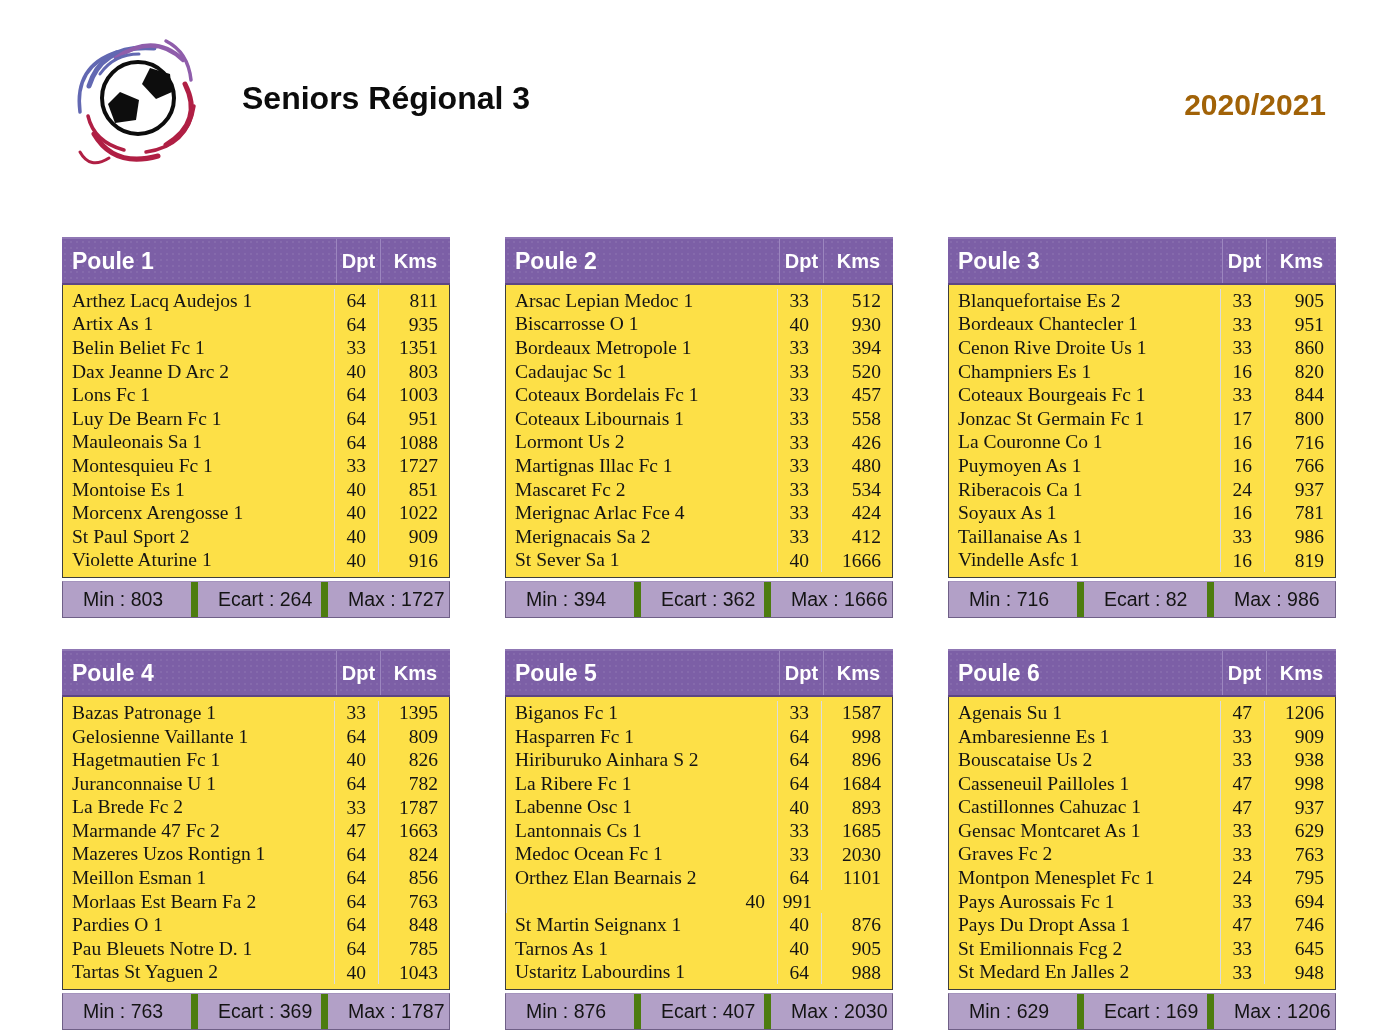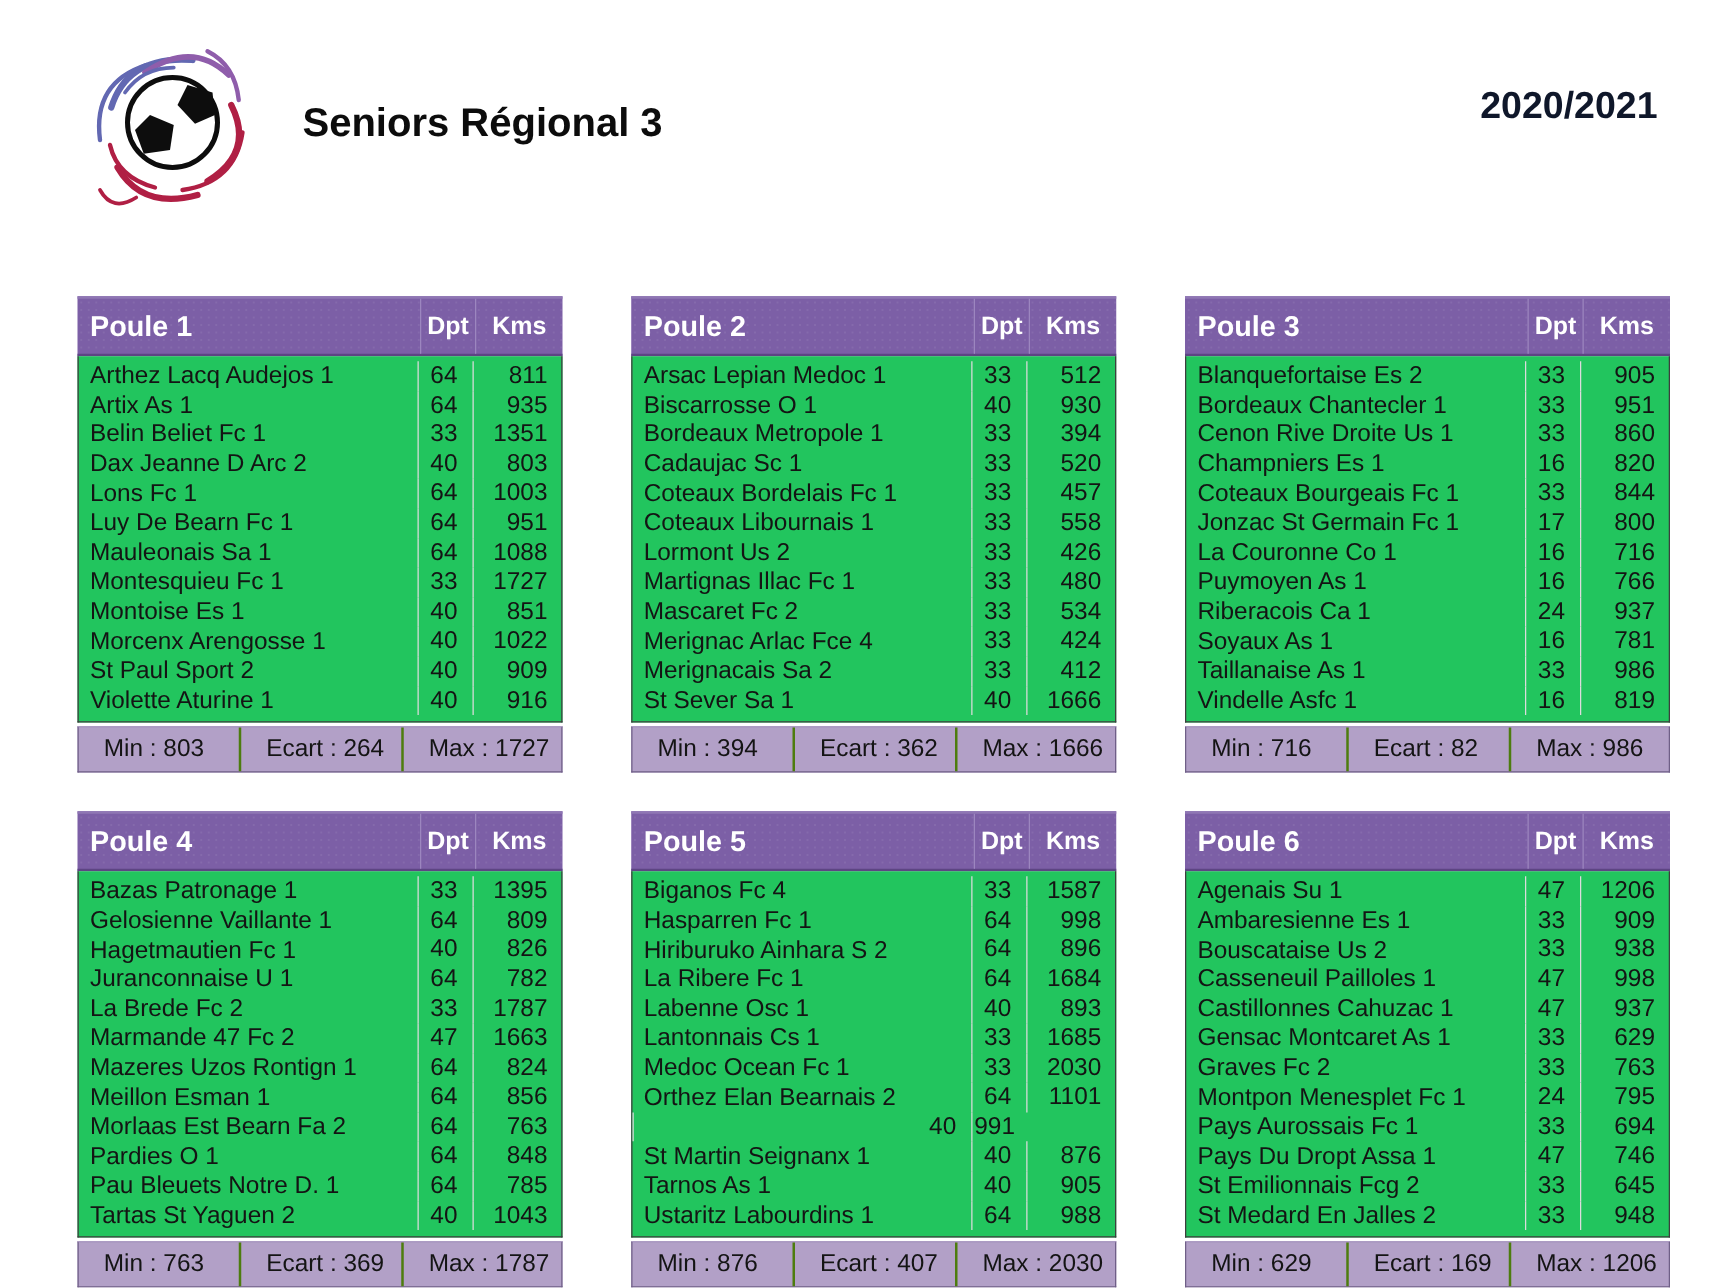--- a/index.html
+++ b/index.html
@@ -11,22 +11,22 @@
   :root {
     --header-purple:#7c5fa6;
     --footer-purple:#b2a0c7;
   }
   .logo { position:absolute; left:62px; top:28px; width:150px; height:148px; }
   .page-title {
     position:absolute; left:242px; top:80px; margin:0;
     font-size:32px; font-weight:bold; color:#0c0c0c; letter-spacing:0px;
   }
   .season {
-    position:absolute; right:60px; top:68px;
-    font-size:30px; font-weight:bold; color:#0f172a;
+    position:absolute; right:60px; top:88px;
+    font-size:30px; font-weight:bold; color:#a16207;
   }
   .tables-grid {
     position:absolute; left:62px; top:237px;
     display:grid; grid-template-columns:388px 388px 388px;
     column-gap:55px; row-gap:31px;
   }
   .poule { width:388px; }
   .thead {
     display:grid; grid-template-columns:274px 44px 70px;
     height:48px; box-sizing:border-box;
@@ -36,39 +36,39 @@
     border-top:2px solid #8f77b4; border-bottom:2px solid #5d4583;
     color:#fff; align-items:center;
   }
   .th-name { font-size:23px; font-weight:bold; padding-left:10px; }
   .th-num {
     font-size:20px; font-weight:bold; text-align:center;
     height:100%; display:flex; align-items:center; justify-content:center;
     border-left:1px solid #9c86bf; box-sizing:border-box;
   }
   .tbody {
-    background:#22c55e; border:1.5px solid #3e3e3e; border-top:none;
-    padding:4px 0 5px 0; box-sizing:border-box;
+    background:#fde047; border:1.5px solid #3e3e3e; border-top:none;
+    padding:4px 0 5px 0; box-sizing:border-box;font-family:Liberation Serif, serif;
   }
   .tr {
     display:grid; grid-template-columns:271px 44px 69px;
     height:23.6px; align-items:center; font-size:19.5px; color:#141414;
   }
   .td-name { padding-left:9px; white-space:nowrap; overflow:hidden; }
   .td-dpt  { text-align:right; padding-right:12px; border-left:1px solid #dcdcdc; height:100%; line-height:23.6px; box-sizing:border-box;}
   .td-kms  { text-align:right; padding-right:9px;  border-left:1px solid #dcdcdc; height:100%; line-height:23.6px; box-sizing:border-box;}
   .tfoot {
     margin-top:3px; height:37px; box-sizing:border-box;
     background:var(--footer-purple);
     border:1px solid #6f5f87; border-top:1px solid #a493bd;
     display:grid; grid-template-columns:128px 130px 128px;
     align-items:center; font-size:19.5px; color:#141414;
   }
   .tf { padding-left:20px; height:100%; display:flex; align-items:center; box-sizing:border-box; }
-  .tf + .tf { border-left:2px solid #4d7c0f; }
+  .tf + .tf { border-left:7px solid #4d7c0f; }
 </style>
 </head>
 <body>
 
 <div class="logo">
   <svg width="150" height="148" viewBox="0 0 150 148">
     <g fill="none" stroke-linecap="round">
 
       <path d="M 27,58 Q 40,16 92,20" stroke="#6268b2" stroke-width="5"></path>
       <path d="M 54,30 Q 92,4 121,32" stroke="#8f5dab" stroke-width="4.5"></path>
@@ -390,21 +390,21 @@
      </div>
     </section>
     <section class="poule">
       <div class="thead">
        <div class="th-name">Poule 5</div>
        <div class="th-num">Dpt</div>
        <div class="th-num">Kms</div>
      </div>
      <div class="tbody">
         <div class="tr">
-         <div class="td-name">Biganos Fc 4</div>
+         <div class="td-name">Biganos Fc 1</div>
          <div class="td-dpt">33</div>
          <div class="td-kms">1587</div>
        </div>
         <div class="tr">
          <div class="td-name">Hasparren Fc 1</div>
          <div class="td-dpt">64</div>
          <div class="td-kms">998</div>
        </div>
         <div class="tr">
          <div class="td-name">Hiriburuko Ainhara S 2</div>

